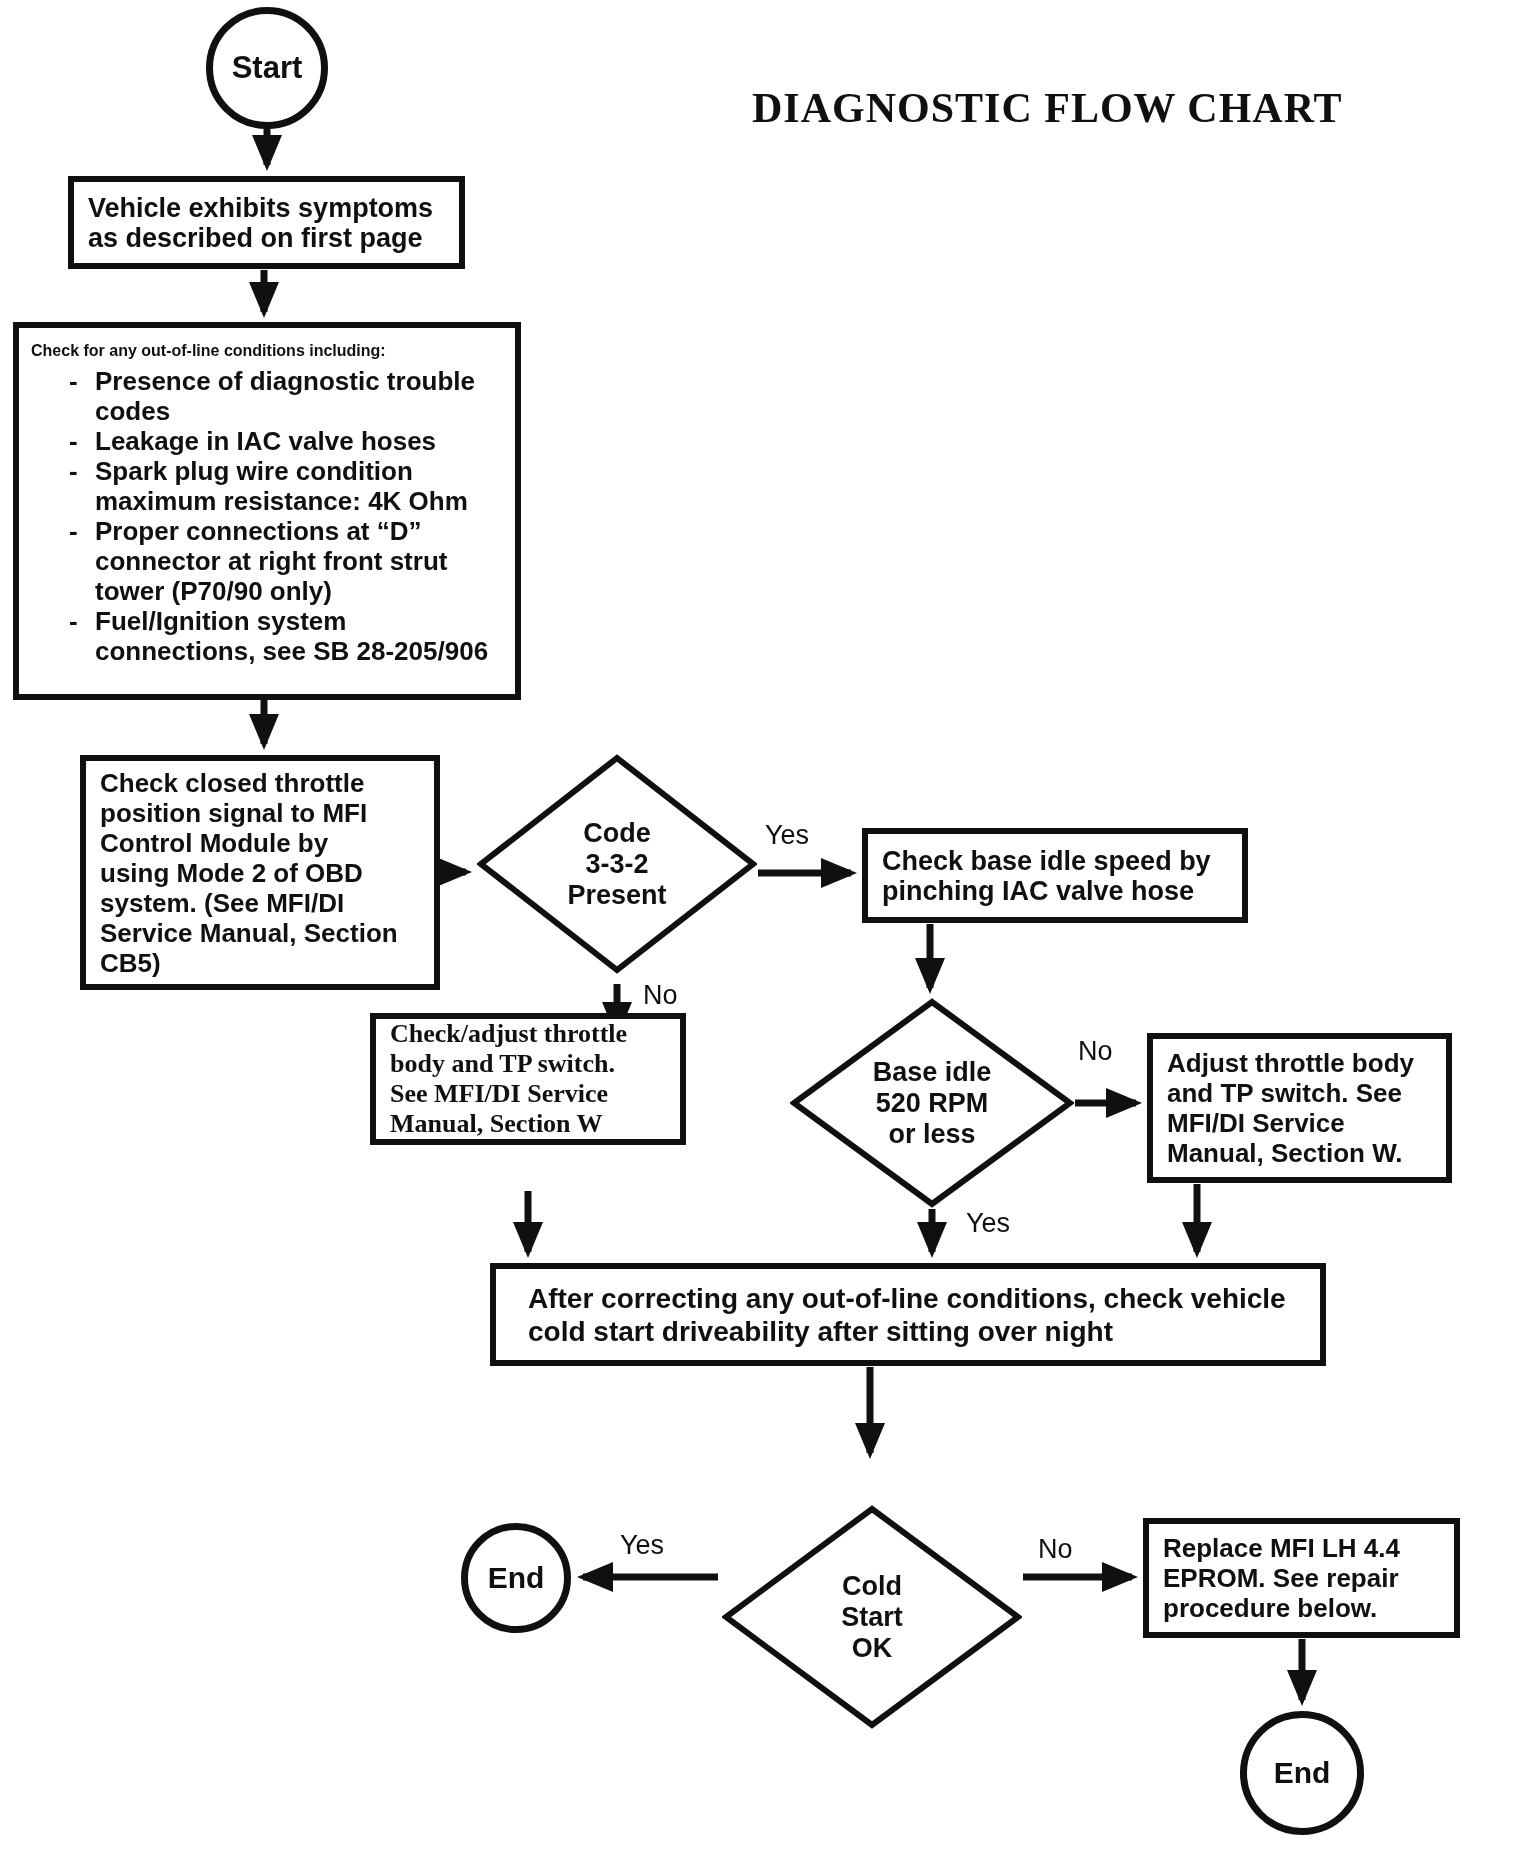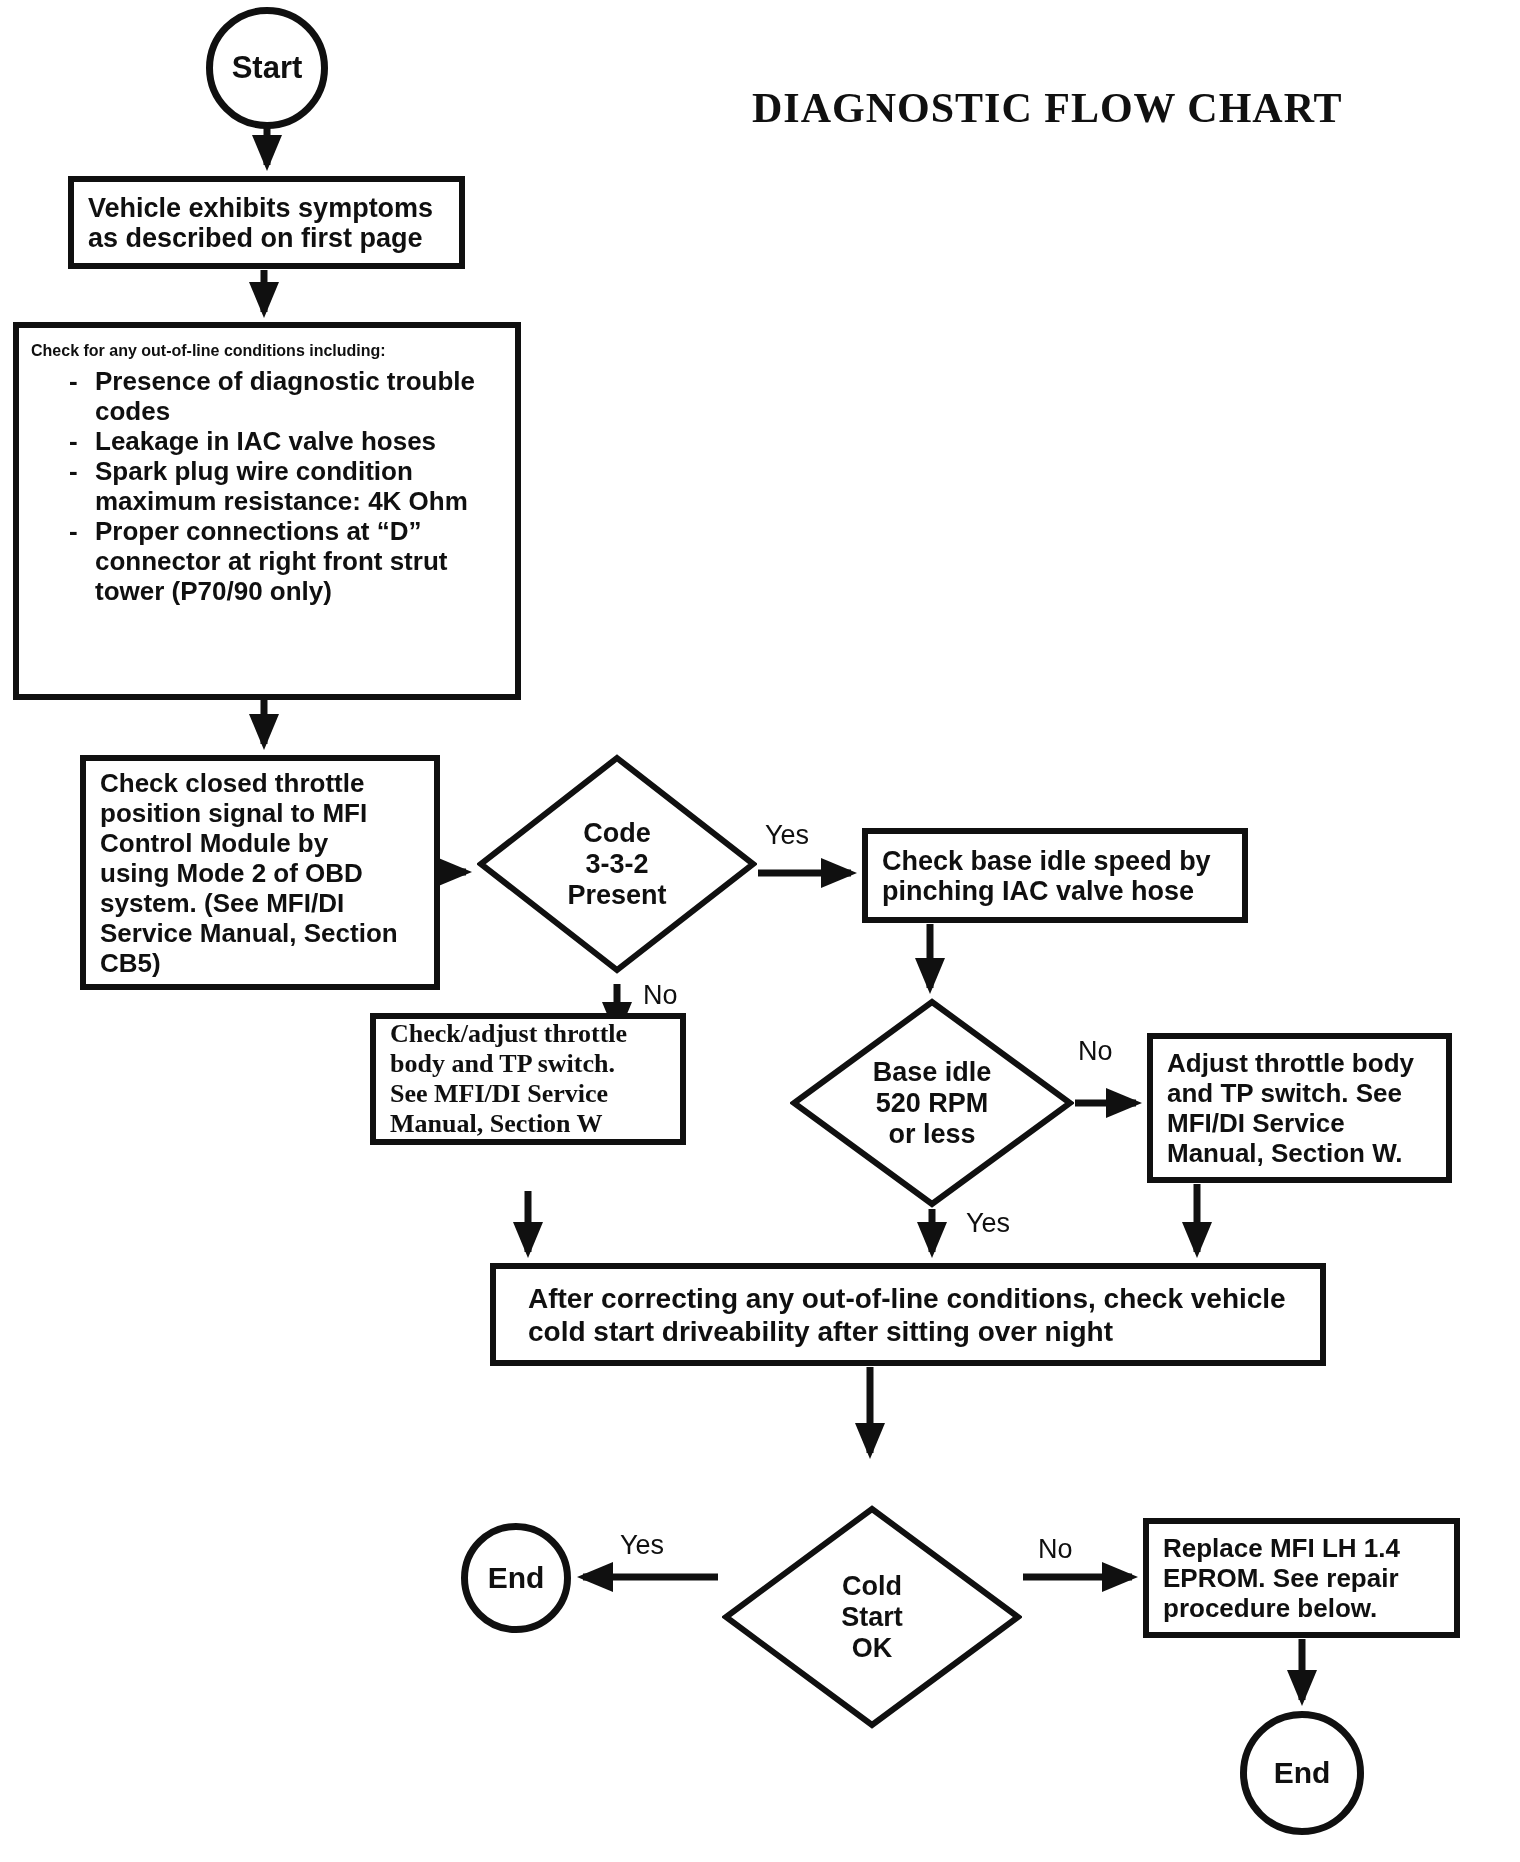--- a/index.html
+++ b/index.html
@@ -87,20 +87,21 @@
   </div>
 
   <div class="node box listbox" style="left:13px;top:322px;width:508px;height:378px;">
     <div class="listbox-inner">
       <div class="check-intro">Check for any out-of-line conditions including:</div>
       <ul class="checklist">
         <li>Presence of diagnostic trouble codes</li>
         <li>Leakage in IAC valve hoses</li>
         <li>Spark plug wire condition maximum resistance: 4K Ohm</li>
         <li>Proper connections at “D” connector at right front strut tower (P70/90 only)</li>
+        <li>Fuel/Ignition system connections, see SB 28-205/906</li>
       </ul>
     </div>
   </div>
 
   <div class="node box" style="left:80px;top:755px;width:360px;height:235px;">
     <div class="txt" style="font-size:26px;">Check closed throttle
 position signal to MFI
 Control Module by
 using Mode 2 of OBD
 system.  (See MFI/DI
@@ -157,21 +158,21 @@
     <div class="dtxt">Cold
 Start
 OK</div>
   </div>
 
   <div class="node circle" style="left:461px;top:1523px;width:110px;height:110px;font-size:30px;">
     <span>End</span>
   </div>
 
   <div class="node box" style="left:1143px;top:1518px;width:317px;height:120px;">
-    <div class="txt" style="font-size:26px;">Replace MFI LH 1.4
+    <div class="txt" style="font-size:26px;">Replace MFI LH 4.4
 EPROM.  See repair
 procedure below.</div>
   </div>
 
   <div class="node circle" style="left:1240px;top:1711px;width:124px;height:124px;font-size:30px;">
     <span>End</span>
   </div>
 
   <div class="elabel" style="left:765px;top:820px;">Yes</div>
   <div class="elabel" style="left:643px;top:980px;">No</div>

